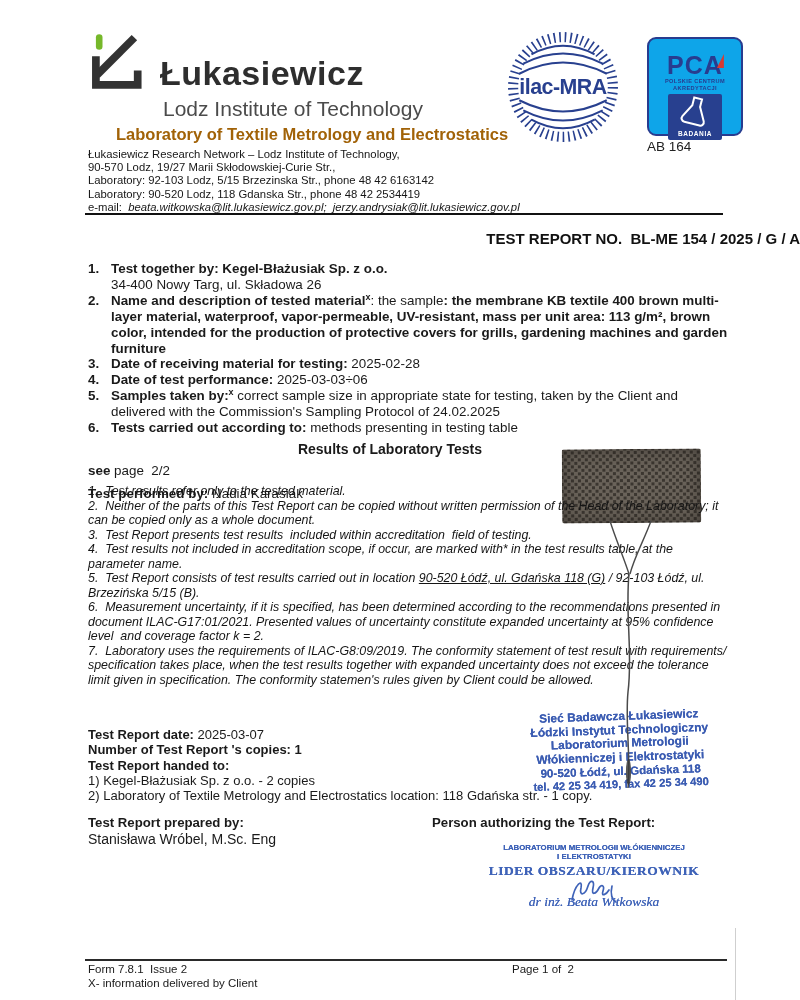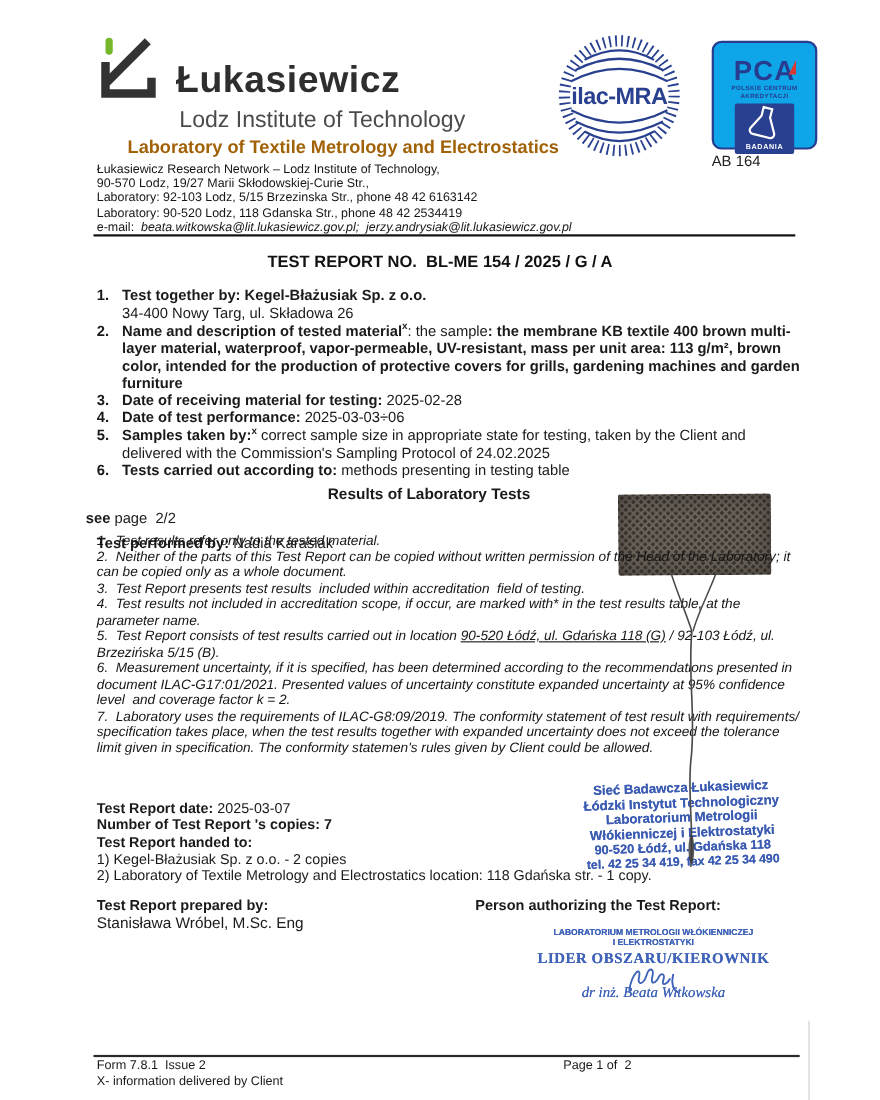--- a/index.html
+++ b/index.html
@@ -25,28 +25,28 @@
   .pca-word{font-size:25px;font-weight:bold;color:#283c8f;letter-spacing:1px;line-height:24px;position:relative;display:inline-block;}
   .pca-a{position:relative;}
   .pca-a::after{content:"";position:absolute;right:-1px;top:3px;width:7px;height:14px;background:#d93a32;
                 clip-path:polygon(100% 0,100% 100%,0 100%);}
   .pca-small{font-size:5.6px;font-weight:bold;color:#283c8f;letter-spacing:.4px;line-height:6.5px;}
   .pca-badge{width:54px;height:46px;background:#28408f;margin:3px auto 0;border-radius:2px;position:relative;}
   .pca-badge-label{position:absolute;bottom:3px;width:100%;text-align:center;font-size:6.5px;font-weight:bold;color:#fff;letter-spacing:.6px;}
   .ab164{left:647px;top:139px;width:74px;text-align:left;font-size:13.5px;color:#222;}
 
   
-  .doc-title{left:0;top:230px;width:100%;text-align:center;font-size:15px;font-weight:bold;color:#111;}
+  .doc-title{left:0;top:230px;width:100%;text-align:right;font-size:15px;font-weight:bold;color:#111;}
   .list{left:88px;top:261px;width:640px;font-size:13.4px;line-height:15.9px;}
   .li{display:flex;}
   .li .no{width:23px;flex-shrink:0;font-weight:bold;}
   .li .tx{flex:1;}
 
   .results-head{left:0;top:441px;width:780px;text-align:center;font-size:14px;font-weight:bold;}
-  .see-line{left:78px;top:463px;font-size:13.4px;}
+  .see-line{left:88px;top:463px;font-size:13.4px;}
   .performed{left:88px;top:486px;font-size:13.4px;}
 
   .notes{left:88px;top:484px;width:640px;font-size:12.4px;line-height:14.5px;font-style:italic;color:#151515;}
   .notes p{margin:0;}
   .u{text-decoration:underline;}
 
   .meta{left:88px;top:727px;font-size:13px;line-height:15.3px;}
   .meta div{margin:0;}
 
   .addr-stamp{left:492px;top:710px;width:256px;text-align:center;color:#3b5cb2;font-weight:bold;
@@ -174,21 +174,21 @@
     <p class="pre">2.  Neither of the parts of this Test Report can be copied without written permission of the Head of the Laboratory; it can be copied only as a whole document.</p>
     <p class="pre">3.  Test Report presents test results  included within accreditation  field of testing.</p>
     <p class="pre">4.  Test results not included in accreditation scope, if occur, are marked with* in the test results table, at the parameter name.</p>
     <p class="pre"><span>5.  Test Report consists of test results carried out in location </span><span class="u">90-520 Łódź, ul. Gdańska 118 (G)</span><span> / 92-103 Łódź, ul. Brzezińska 5/15 (B).</span></p>
     <p class="pre">6.  Measurement uncertainty, if it is specified, has been determined according to the recommendations presented in document ILAC-G17:01/2021. Presented values of uncertainty constitute expanded uncertainty at 95% confidence level  and coverage factor k = 2.</p>
     <p class="pre">7.  Laboratory uses the requirements of ILAC-G8:09/2019. The conformity statement of test result with requirements/ specification takes place, when the test results together with expanded uncertainty does not exceed the tolerance limit given in specification. The conformity statemen's rules given by Client could be allowed.</p>
   </div>
 
   <div class="abs meta">
     <div class="pre"><span class="b">Test Report date:</span><span> 2025-03-07</span></div>
-    <div class="b pre">Number of Test Report 's copies: 7</div>
+    <div class="b pre">Number of Test Report 's copies: 1</div>
     <div class="b pre">Test Report handed to:</div>
     <div class="pre">1) Kegel-Błażusiak Sp. z o.o. - 2 copies</div>
     <div class="pre">2) Laboratory of Textile Metrology and Electrostatics location: 118 Gdańska str. - 1 copy.</div>
   </div>
 
   <div class="abs addr-stamp">
     <div>Sieć Badawcza Łukasiewicz</div>
     <div>Łódzki Instytut Technologiczny</div>
     <div>Laboratorium Metrologii</div>
     <div>Włókienniczej i Elektrostatyki</div>

